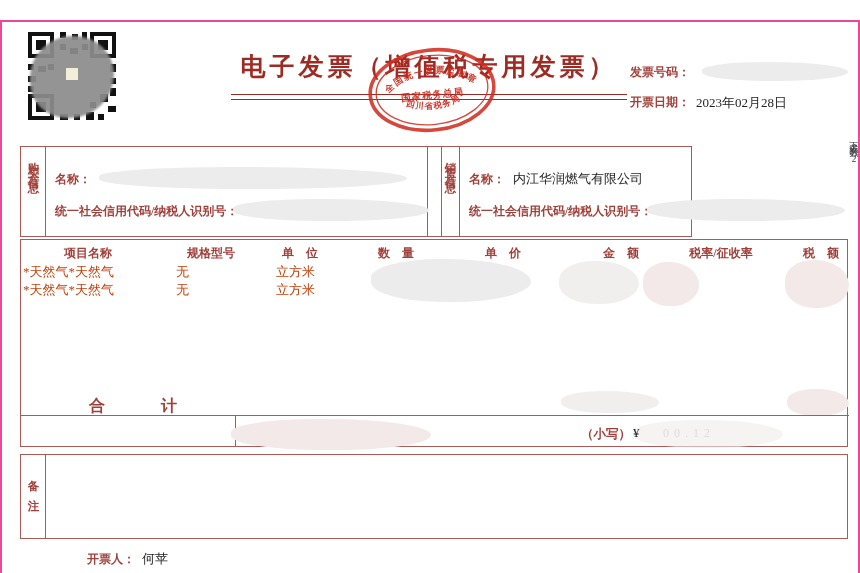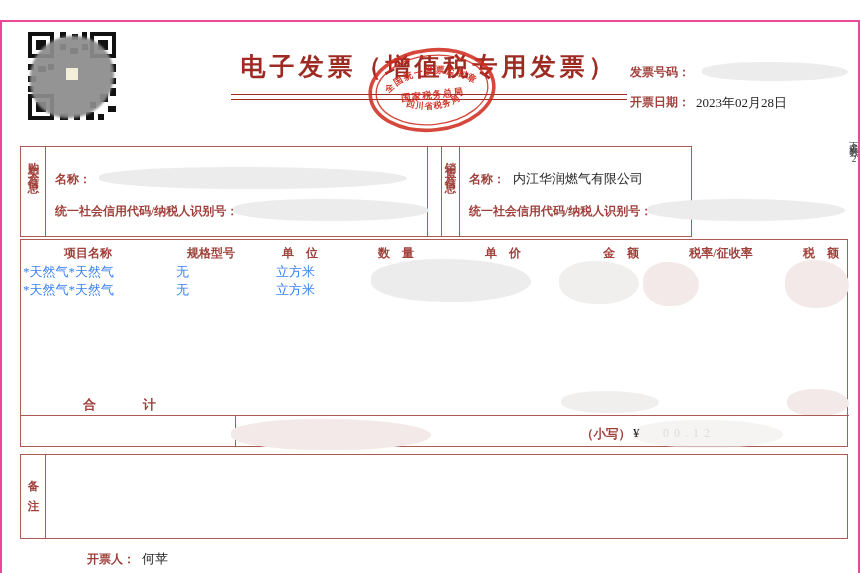--- a/index.html
+++ b/index.html
@@ -22,21 +22,21 @@
   .hline{position:absolute;height:1px;background:#ad5a55;left:0;}
   .vlabel{
     writing-mode:vertical-rl;text-orientation:upright;
     font-size:11.5px;font-weight:600;color:#a0403a;
     letter-spacing:5px;line-height:1;white-space:nowrap;
   }
   .blob{position:absolute;background:#ececec;border-radius:45% 55% 50% 48%;}
   .blob.pink{background:#f3e9e8;}
   .blob.soft{background:#efeceb;opacity:.85;}
   .hdr{font-size:12px;font-weight:600;color:#a0403a;text-align:center;white-space:nowrap;}
-  .cell{font-size:13px;color:#3b82f6;white-space:nowrap;}
+  .cell{font-size:13px;color:#c2410c;white-space:nowrap;}
   .dl-count{
     writing-mode:vertical-rl;text-orientation:upright;
     font-size:9.5px;color:#3a3a3a;letter-spacing:2px;white-space:nowrap;
   }
   .stamp{transform:rotate(-6deg);opacity:.95;}
   .remnant{font-size:12px;color:#c7c1bb;letter-spacing:5px;white-space:nowrap;}
 </style>
 </head>
 <body>
 
@@ -151,21 +151,21 @@
       <span class="abs cell" style="left:2px;top:41px;">*天然气*天然气</span>
       <span class="abs cell" style="left:155px;top:41px;">无</span>
       <span class="abs cell" style="left:255px;top:41px;">立方米</span>
     </div>
 
     <div class="blob" style="left:350px;top:19px;width:160px;height:43px;"></div>
     <div class="blob soft" style="left:538px;top:21px;width:80px;height:43px;"></div>
     <div class="blob pink" style="left:622px;top:22px;width:56px;height:44px;"></div>
     <div class="blob pink" style="left:764px;top:20px;width:64px;height:48px;"></div>
 
-    <span class="abs lbl" style="left:62px;top:156px;font-size:13px;letter-spacing:2px;">合　　　计</span>
+    <span class="abs lbl" style="left:68px;top:156px;font-size:16px;letter-spacing:2px;">合　　　计</span>
     <div class="blob soft" style="left:540px;top:151px;width:98px;height:22px;"></div>
     <div class="blob pink" style="left:766px;top:149px;width:62px;height:27px;"></div>
 
     <div class="hline" style="top:175px;width:828px;"></div>
     <div class="vline" style="left:214px;top:175px;"></div>
 
     <div class="blob pink" style="left:210px;top:179px;width:200px;height:31px;"></div>
 
     <span class="abs remnant" style="left:642px;top:186px;">00.12</span>
     <div class="blob soft" style="left:612px;top:180px;width:150px;height:28px;opacity:.6;"></div>

